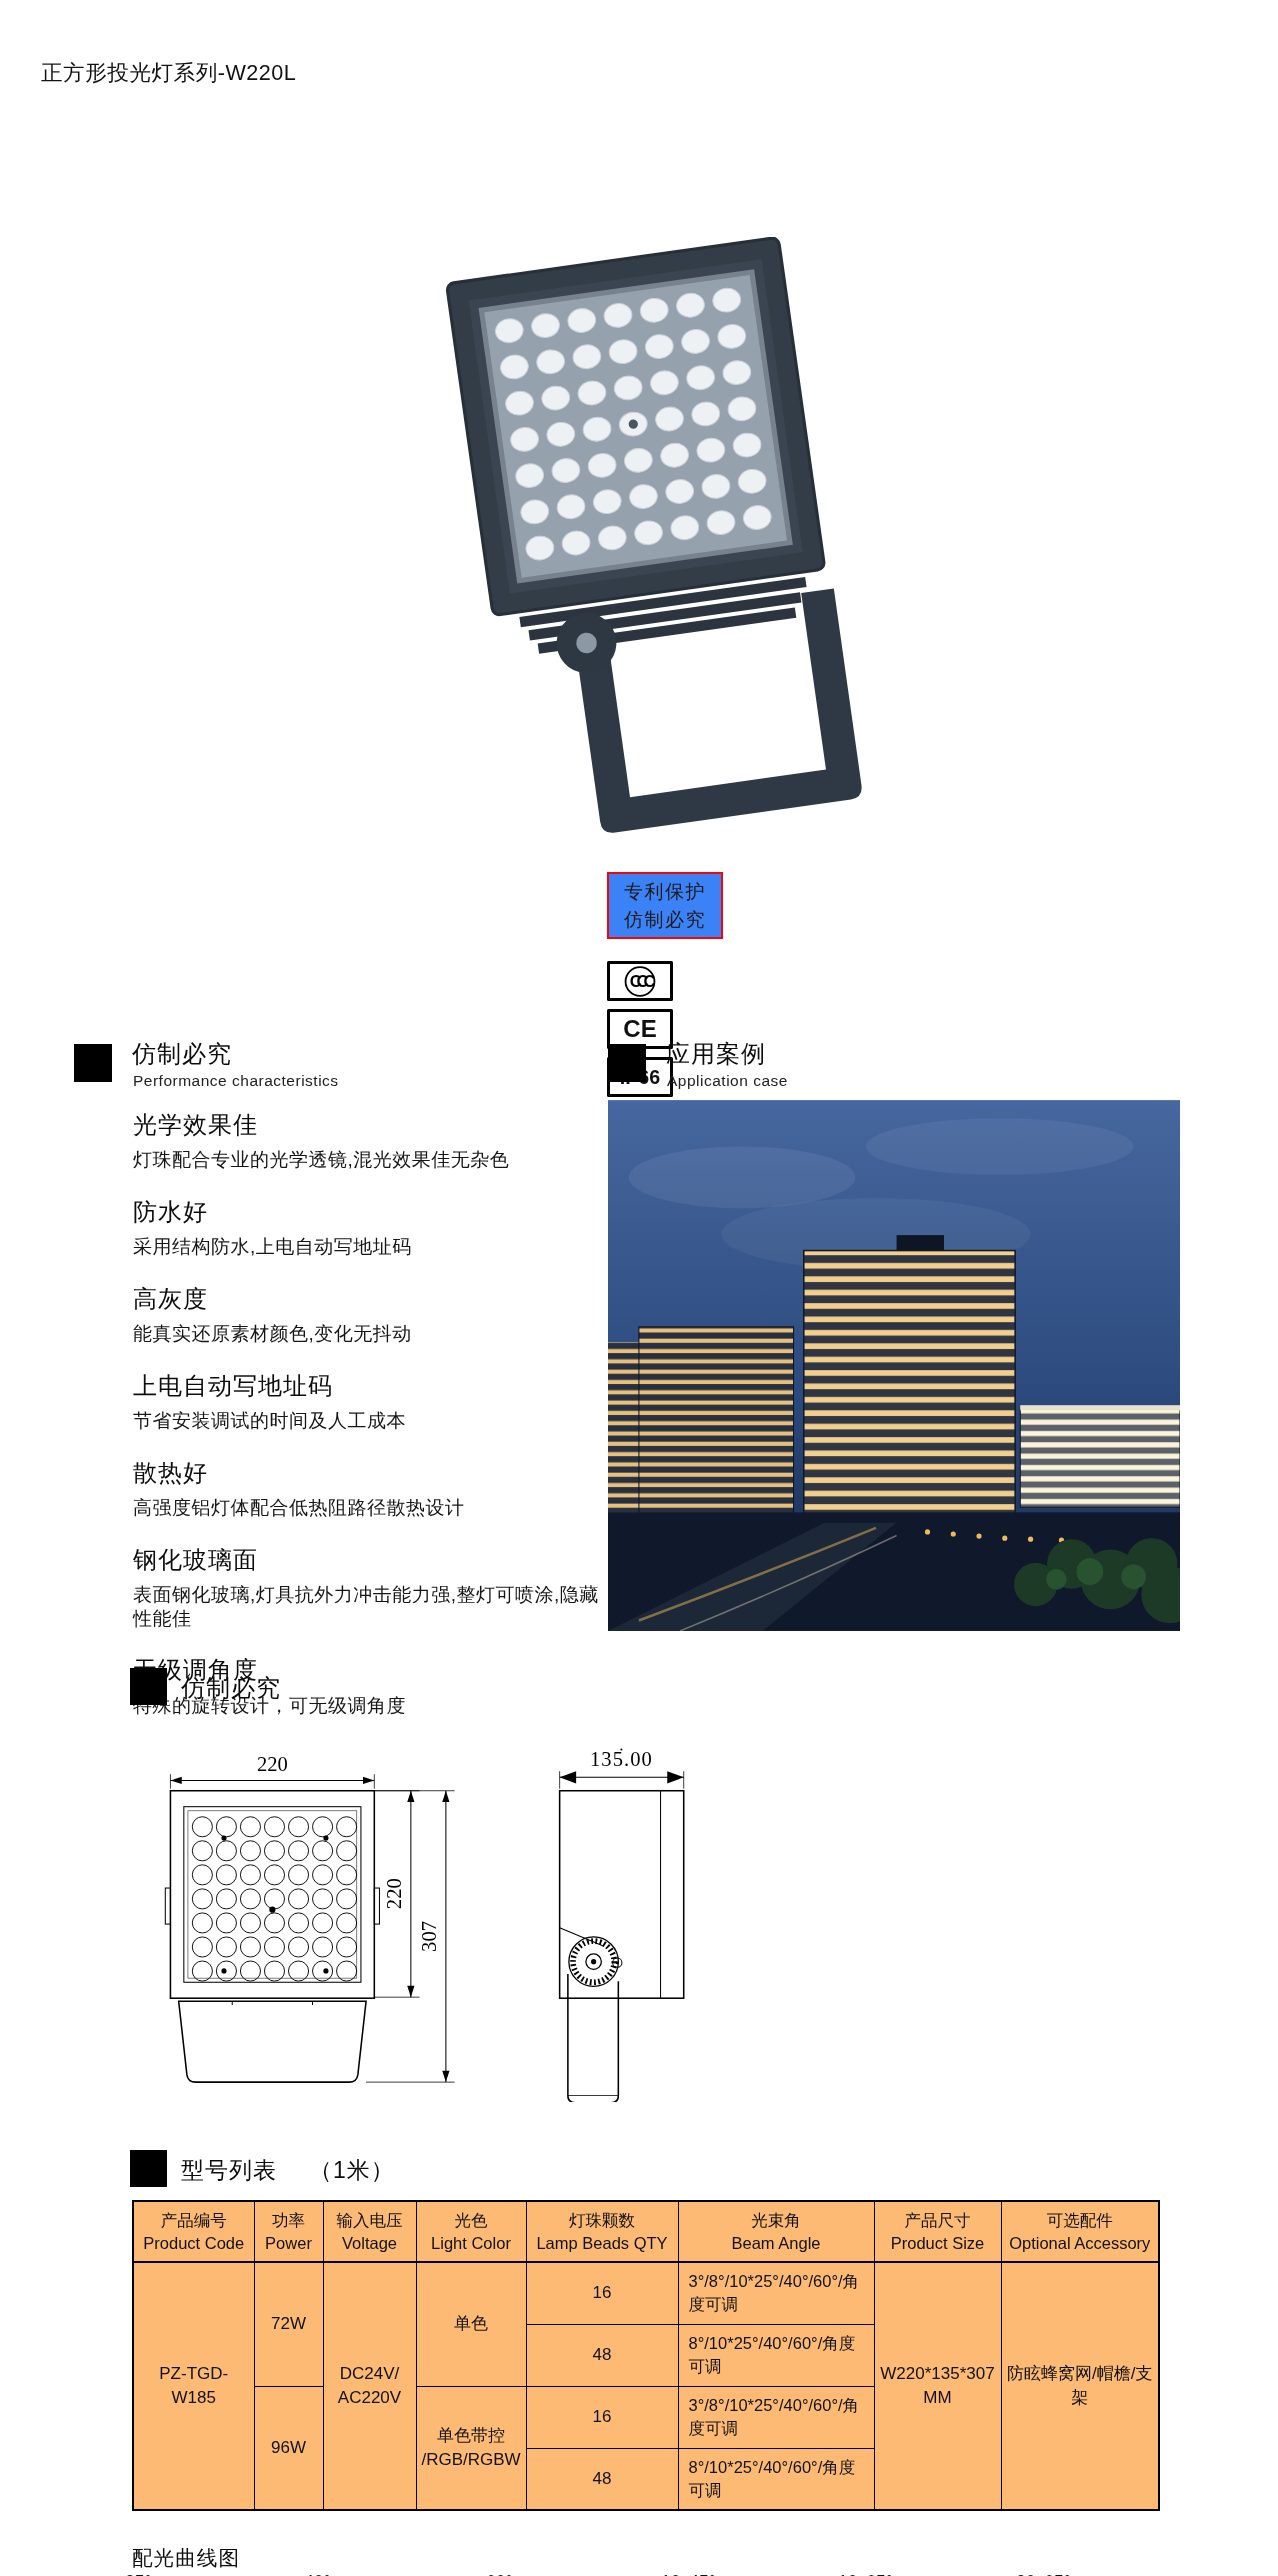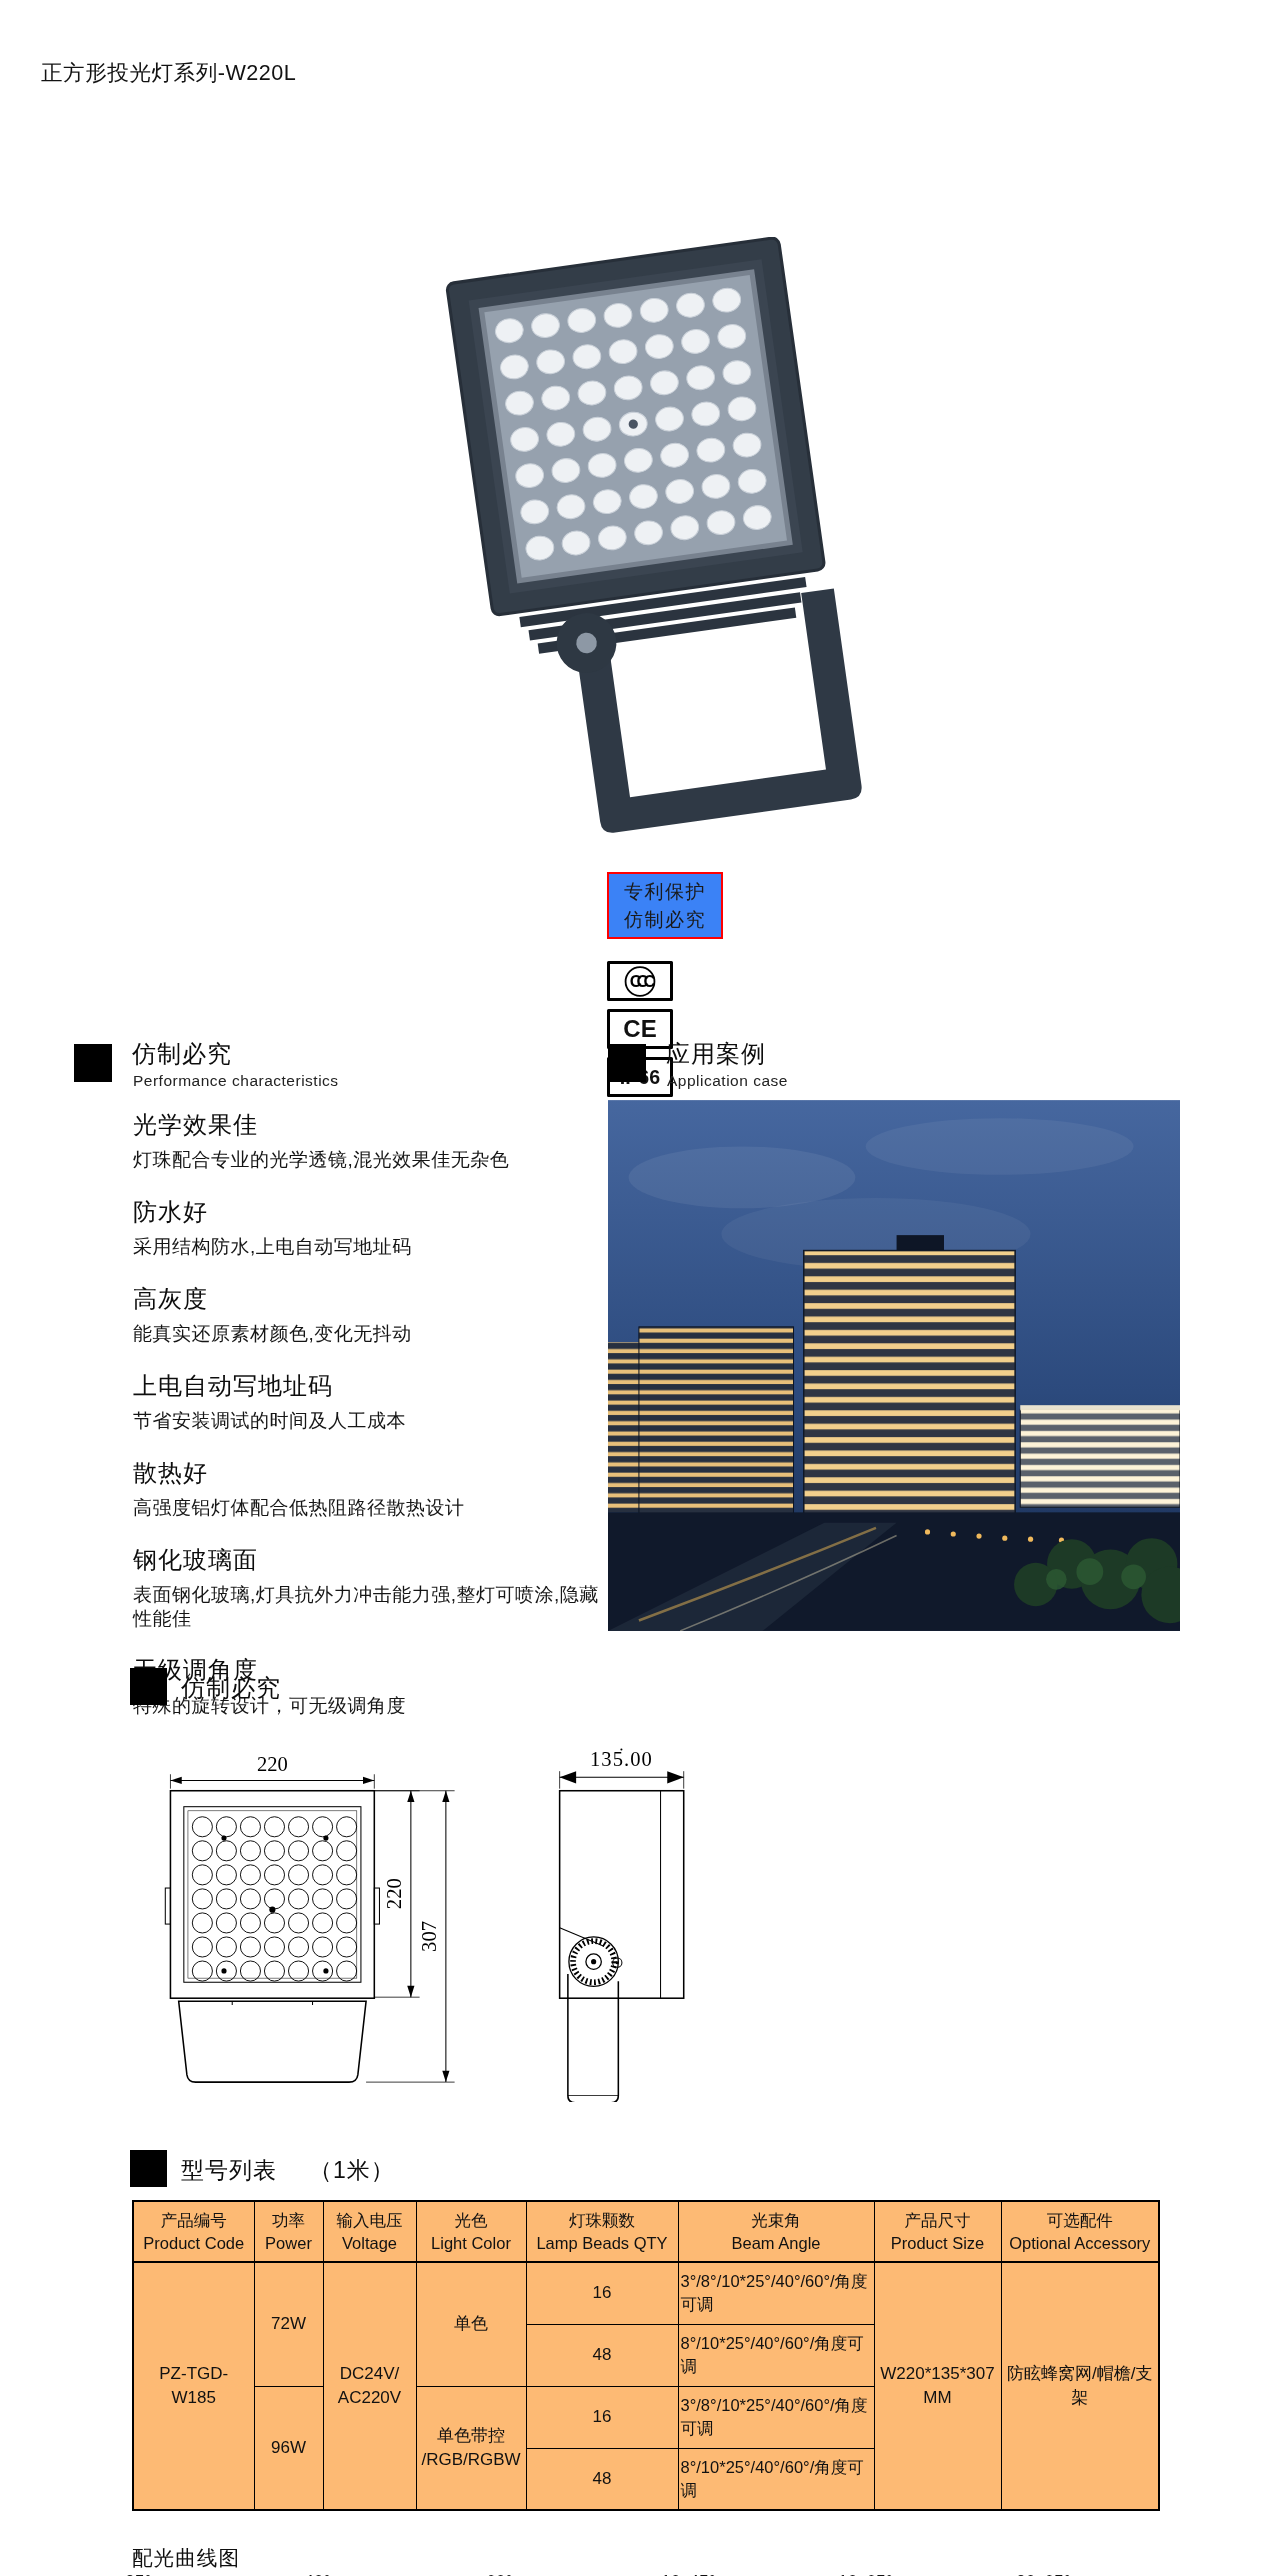--- a/index.html
+++ b/index.html
@@ -22,21 +22,21 @@
   #features-col{width:479px;}
   .feature-title{font-size:24px;font-weight:500;color:#0d0d0d;margin:24px 0 7.2px 0;letter-spacing:1px;}
   .feature-desc{font-size:19px;color:#161616;margin:0;line-height:1.25;letter-spacing:0.5px;}
   .feature-item:first-child .feature-title{margin-top:0;}
   
   table.models{border-collapse:collapse;table-layout:fixed;width:1026px;background:#fdba74;}
   table.models,table.models th,table.models td{border:1px solid #000;}
   table.models{border:2.1px solid #000;}
   table.models th{border-bottom:2.1px solid #000;font-weight:normal;font-size:16.5px;white-space:pre-line;line-height:1.35;padding:3.1px 1px;}
   table.models td{font-size:17px;text-align:center;vertical-align:middle;white-space:pre-line;line-height:1.4;padding:2.1px 3.1px;}
-  table.models td.beam{text-align:left;padding-left:2px;font-size:16.5px;}
+  table.models td.beam{text-align:left;padding-left:10px;font-size:16.5px;}
   
   .chart-title{font-size:17.5px;color:#111;}
   .plain-label{font-size:20.6px;color:#0f0f0f;font-weight:500;letter-spacing:1px;}
 </style>
 </head>
 <body>
 
 <div id="page">
 
   <div class="abs page-title" style="left:41px;top:58px;">正方形投光灯系列-W220L</div>

